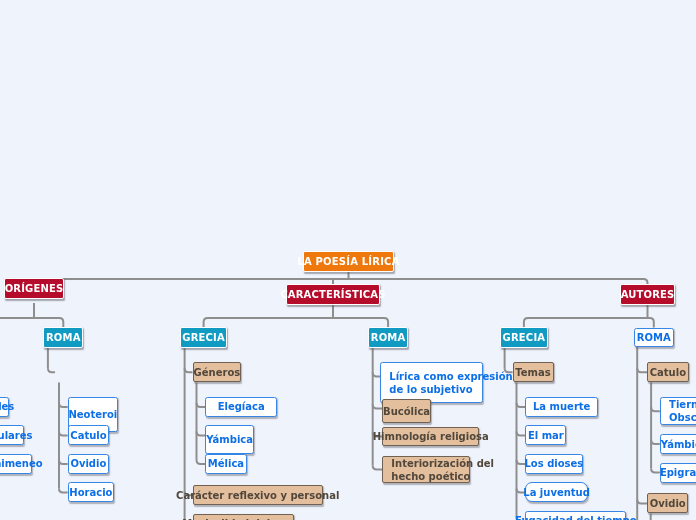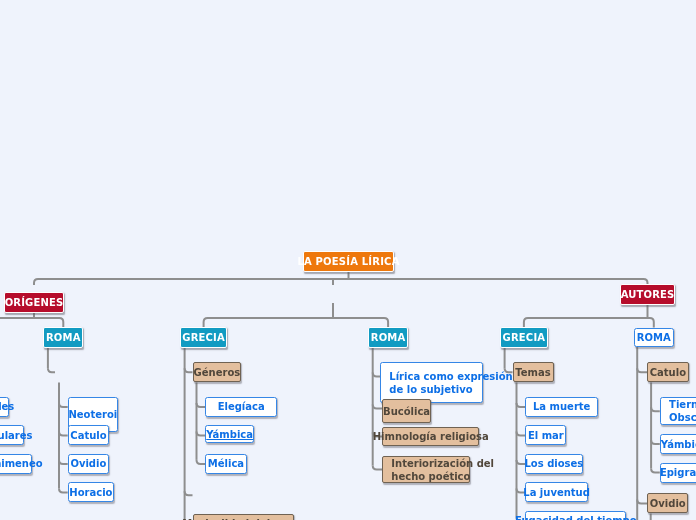--- a/index.html
+++ b/index.html
@@ -80,22 +80,25 @@
       <path d="M516.5 516.9 Q516.5 520.9 520.5 520.9 H525.2" fill="none" stroke="#8e8e8e" stroke-width="2"></path>
       <path d="M651.1 382.4 V468.5" fill="none" stroke="#8e8e8e" stroke-width="2"></path>
       <path d="M651.1 407.2 Q651.1 411.2 655.1 411.2 H659.8000000000001" fill="none" stroke="#8e8e8e" stroke-width="2"></path>
       <path d="M651.1 440 Q651.1 444 655.1 444 H659.8000000000001" fill="none" stroke="#8e8e8e" stroke-width="2"></path>
       <path d="M651.1 468.5 Q651.1 472.5 655.1 472.5 H659.8000000000001" fill="none" stroke="#8e8e8e" stroke-width="2"></path>
       <path d="M650.7 513.5 V520" fill="none" stroke="#8e8e8e" stroke-width="2"></path>
     </svg>
 <div class="node root" style="left: 302.8px; top: 250.5px; width: 91.4px; height: 21px;">
       <span>LA POESÍA LÍRICA</span>
     </div>
-    <div class="node lvl1" style="left: 4.3px; top: 292px; width: 59.4px; height: 21px;">
+    <div class="node lvl1" style="left: 4.3px; top: 278px; width: 59.4px; height: 21px;">
       <span>ORÍGENES</span>
+    </div>
+    <div class="node lvl1" style="left: 286.45px; top: 283.5px; width: 93.1px; height: 21px;">
+      <span>CARACTERÍSTICAS</span>
     </div>
     <div class="node lvl1" style="left: 619.55px; top: 283.5px; width: 55.9px; height: 21px;">
       <span>AUTORES</span>
     </div>
     <div class="node lvl2" style="left: 43.1px; top: 326.5px; width: 40.4px; height: 21px;">
       <span>ROMA</span>
     </div>
     <div class="node lvl2" style="left: 179.8px; top: 326.5px; width: 47.6px; height: 21px;">
       <span>GRECIA</span>
     </div>
@@ -103,20 +106,23 @@
       <span>ROMA</span>
     </div>
     <div class="node lvl2" style="left: 499.8px; top: 326.5px; width: 48.2px; height: 21px;">
       <span>GRECIA</span>
     </div>
     <div class="node wht" style="left: 633.9px; top: 327.5px; width: 39.8px; height: 19.5px;">
       <span>ROMA</span>
     </div>
     <div class="node tan" style="left: 192.5px; top: 362.2px; width: 48.9px; height: 20.2px;">
       <span>Géneros</span>
+    </div>
+    <div class="node tan" style="left: 192.5px; top: 485.2px; width: 130.5px; height: 20.2px;">
+      <span>Carácter reflexivo y personal</span>
     </div>
     <div class="node tan" style="left: 192.5px; top: 513.5px; width: 101.9px; height: 20.2px;">
       <span>Musicalidad del verso</span>
     </div>
     <div class="node wht ml" style="left: 380px; top: 362px; width: 102.6px; height: 41px;">
       <span>Lírica como expresión
 de lo subjetivo</span>
     </div>
     <div class="node tan" style="left: 382px; top: 399px; width: 49.2px; height: 24px;">
       <span>Bucólica</span>
@@ -154,36 +160,36 @@
     </div>
     <div class="node wht" style="left: 67.7px; top: 453.9px; width: 41.3px; height: 20px;">
       <span>Ovidio</span>
     </div>
     <div class="node wht" style="left: 67.7px; top: 482.4px; width: 46.4px; height: 20px;">
       <span>Horacio</span>
     </div>
     <div class="node wht" style="left: 205.2px; top: 396.9px; width: 72px; height: 20px;">
       <span>Elegíaca</span>
     </div>
-    <div class="node wht" style="left: 205.2px; top: 425.4px; width: 48.9px; height: 18px; text-decoration: underline;">
+    <div class="node wht" style="left: 205.2px; top: 425.4px; width: 48.9px; height: 29px;">
       <span>Yámbica</span>
     </div>
     <div class="node wht" style="left: 205.2px; top: 453.9px; width: 41.6px; height: 20px;">
       <span>Mélica</span>
     </div>
     <div class="node wht" style="left: 525.2px; top: 396.9px; width: 73px; height: 20px;">
       <span>La muerte</span>
     </div>
     <div class="node wht" style="left: 525.2px; top: 425.4px; width: 41.3px; height: 20px;">
       <span>El mar</span>
     </div>
     <div class="node wht" style="left: 525.2px; top: 453.9px; width: 57.4px; height: 20px;">
       <span>Los dioses</span>
     </div>
-    <div class="node wht" style="left: 525.2px; top: 482.4px; width: 62.8px; height: 20px;">
+    <div class="node wht" style="left: 525.2px; top: 482.4px; width: 62.8px; height: 20px; border-radius: 7px;">
       <span>La juventud</span>
     </div>
     <div class="node wht" style="left: 525.2px; top: 510.9px; width: 101.3px; height: 20px;">
       <span>Fugacidad del tiempo</span>
     </div>
     <div class="node wht ml" style="left: 659.8px; top: 396.9px; width: 80.4px; height: 28.6px;">
       <span>Tierno e intenso
 Obsceno</span>
     </div>
     <div class="node wht" style="left: 659.8px; top: 434px; width: 49px; height: 20px;">

